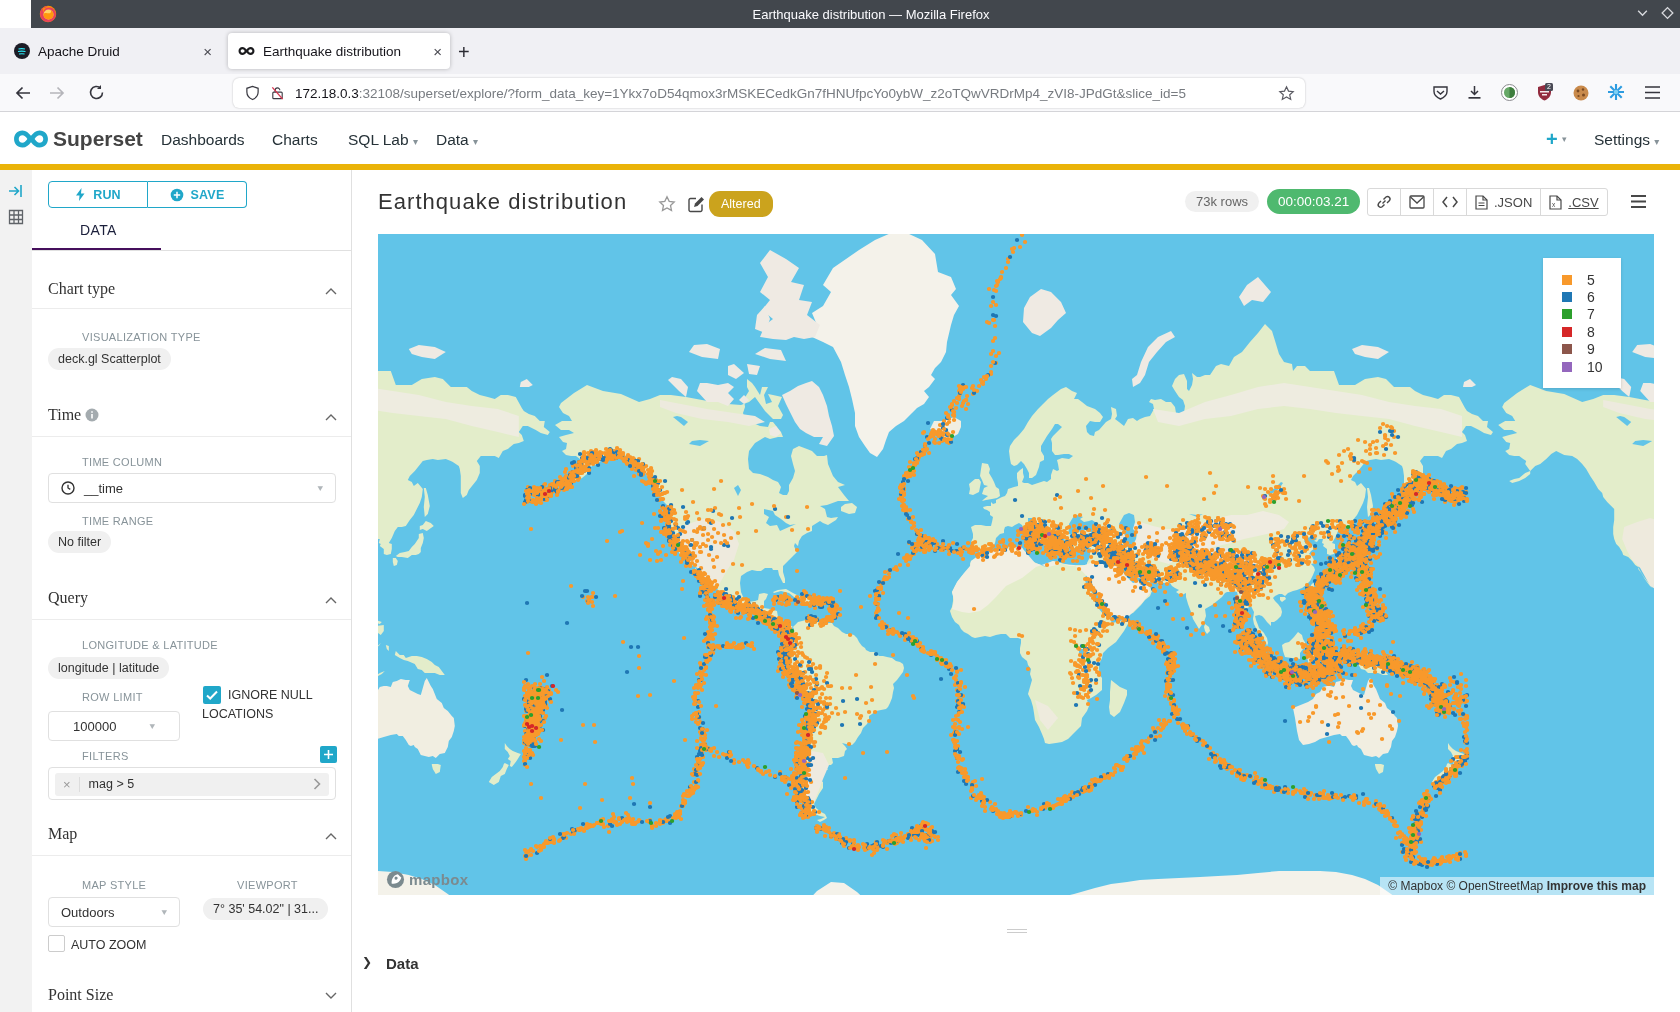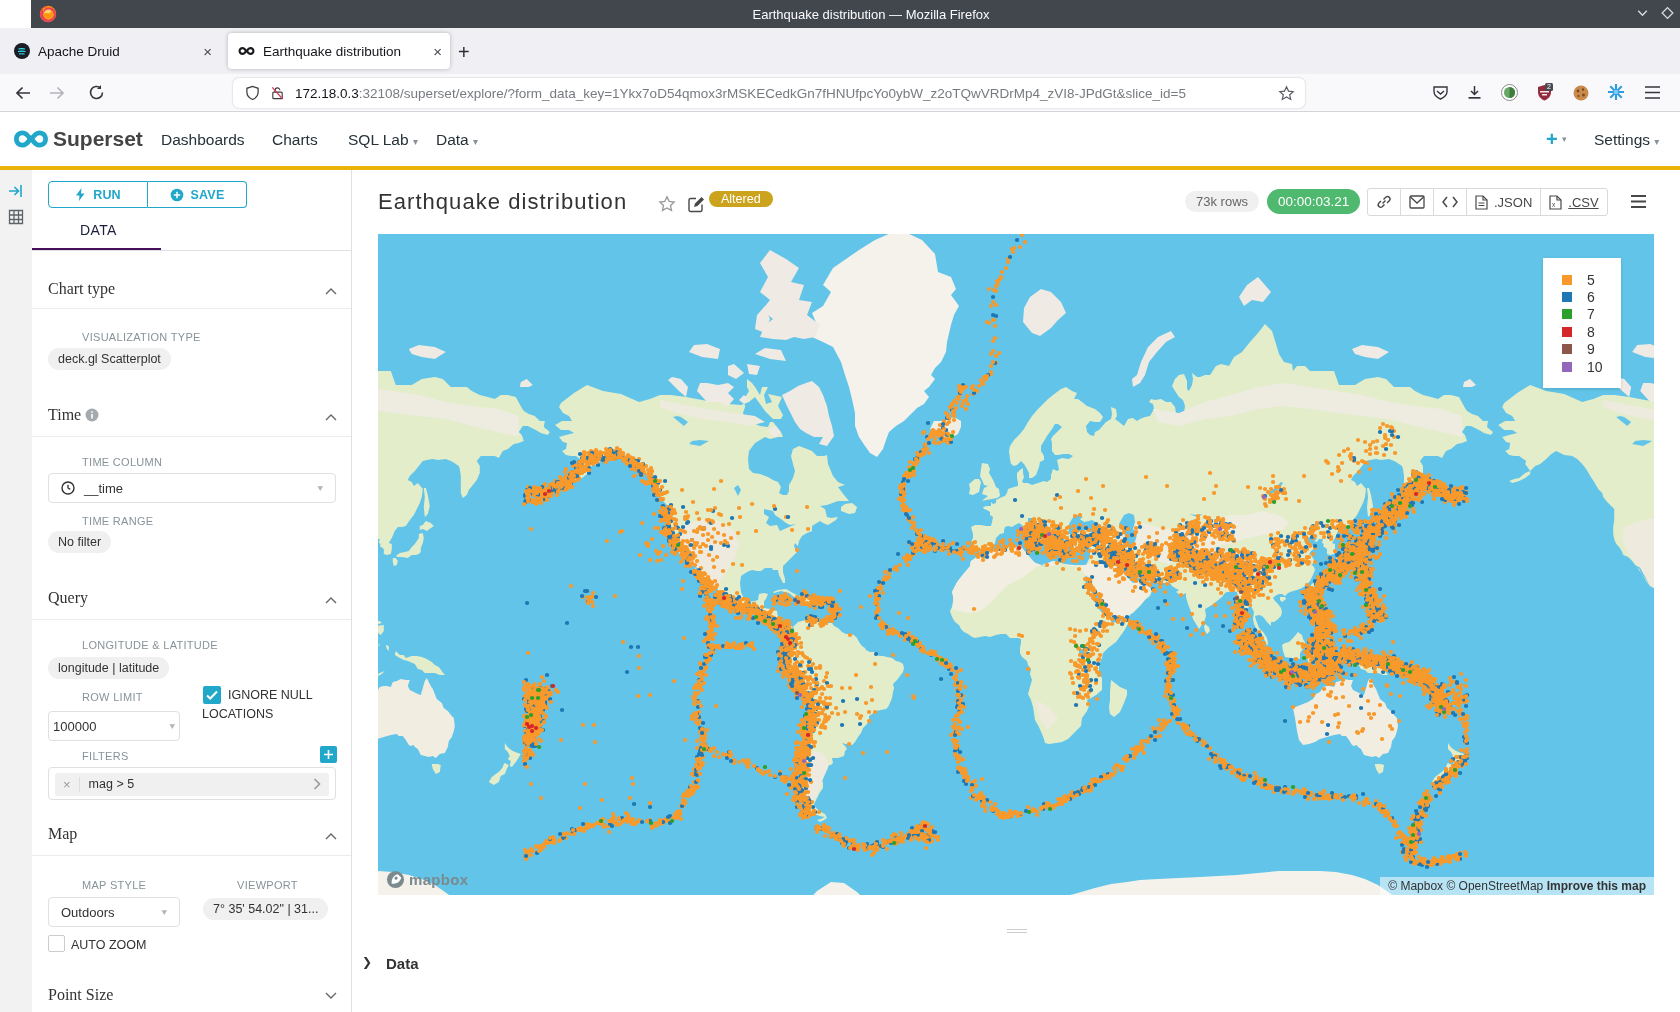--- a/index.html
+++ b/index.html
@@ -13,42 +13,42 @@
 .tab { position:absolute; top:5px; height:36px; border-radius:4px; display:flex; align-items:center; font-size:13.5px; color:#15141a; }
 .tab .close { color:#4a4a52; font-size:15px; margin-left:auto; }
 #tab1 { left:4px; width:216px; padding:0 8px 0 10px; }
 #tab2 { left:228px; width:222px; padding:0 8px 0 10px; background:#fff; box-shadow:0 0 4px rgba(0,0,0,.25); }
 #newtab { position:absolute; left:458px; top:13px; font-size:20px; color:#2b2b33; font-weight:400; }
 #navbar { position:absolute; left:0; top:74px; width:1680px; height:38px; background:#f9f9fb; border-bottom:1px solid #d4d4d8; }
 #urlbar { position:absolute; left:233px; top:4px; width:1072px; height:30px; background:#fff; border-radius:6px; box-shadow:0 0 2px rgba(0,0,0,.25); display:flex; align-items:center; font-size:13.5px; }
 #urlbar .host { color:#15141a; } #urlbar .rest { color:#777b80; }
 .navic { position:absolute; top:7px; color:#2b2b33; }
 
-#ssheader { position:absolute; left:0; top:112px; width:1680px; height:58px; background:#fff; border-bottom:4px solid #eab308; }
+#ssheader { position:absolute; left:0; top:112px; width:1680px; height:58px; background:#fff; border-bottom:6px solid #eab308; }
 #ssheader .navitem { position:absolute; top:19px; font-size:15.5px; color:#263238; }
 
 #rail { position:absolute; left:0; top:170px; width:32px; height:842px; background:#f2f2f2; }
 #panel { position:absolute; left:32px; top:170px; width:320px; height:842px; background:#fff; border-right:1px solid #e0e0e0; overflow:hidden; }
 .btngroup { position:absolute; left:16px; top:11px; display:flex; }
 .btn { height:27px; border:1px solid #20a7c9; color:#20a7c9; font-size:12.5px; font-weight:700; display:flex; align-items:center; justify-content:center; letter-spacing:.2px; }
 #runbtn { width:100px; border-radius:4px 0 0 4px; }
 #savebtn { width:99px; border-left:none; border-radius:0 4px 4px 0; }
 #datatab { position:absolute; left:48px; top:52px; font-size:14px; color:#1b1f3b; letter-spacing:.4px; }
 #tabline { position:absolute; left:0; top:78px; width:129px; height:3px; background:#450f5c; }
 #tabborder { position:absolute; left:0; top:80px; width:320px; height:1px; background:#e0e0e0; }
 .sechead { position:absolute; left:16px; font-size:16px; color:#323232;font-family:Liberation Serif, serif; }
 .divider { position:absolute; left:0; width:320px; height:1px; background:#ececec; }
 .lbl { position:absolute; font-size:11px; color:#879399; letter-spacing:.3px;margin-left:34px; }
 .pill { position:absolute; height:22px; background:#f0f0f0; border-radius:11px; font-size:12.5px; color:#323232; display:flex; align-items:center; padding:0 10px; }
 .selbox { position:absolute; height:30px; border:1px solid #e0e0e0; border-radius:4px; background:#fff; font-size:13px; color:#323232; display:flex; align-items:center; }
 .selbox .dn { margin-left:auto; color:#b0b6ba; font-size:11px; transform:scaleY(.85); }
 
 #charthead { position:absolute; left:352px; top:170px; width:1328px; height:64px; background:#fff; }
 #charttitle { position:absolute; left:26px; top:19px; font-size:22px; color:#333; letter-spacing:1.05px; }
-#altered { position:absolute; left:357px; top:21px; height:16px; background:#cba31d; color:#fff; font-size:12.5px; border-radius:11px; padding:0 12px; display:flex; align-items:center; }
+#altered { position:absolute; left:357px; top:21px; height:26px; background:#cba31d; color:#fff; font-size:12.5px; border-radius:11px; padding:0 12px; display:flex; align-items:center; }
 #rowspill { position:absolute; left:833px; top:21px; height:21px; background:#f0f0f0; color:#666; font-size:13px; border-radius:11px; padding:0 11px; display:flex; align-items:center; }
 #timepill { position:absolute; left:915px; top:19px; height:25px; background:#4fb96f; color:#fff; font-size:13.5px; border-radius:13px; padding:0 11px; display:flex; align-items:center; }
 #ctrlgroup { position:absolute; left:1015px; top:18px; height:28px; display:flex; border:1px solid #d9d9d9; border-radius:3px; }
 #ctrlgroup .cell { padding:0 8px; display:flex; align-items:center; border-right:1px solid #d9d9d9; color:#484848; font-size:13px; }
 #ctrlgroup .cell:last-child { border-right:none;text-decoration:underline; }
 #maparea { position:absolute; left:378px; top:234px; width:1276px; height:661px; overflow:hidden; background:#61c4e8; }
 #legend { position:absolute; left:1165px; top:24px; width:78px; height:130px; background:#fff; box-shadow:0 1px 3px rgba(0,0,0,.15); }
 .legrow { display:flex; align-items:center; height:17.4px; margin-left:19px; font-size:14px; color:#333; }
 .legrow .sq { width:10px; height:10px; margin-right:15px; }
 #attrib { position:absolute; right:0; bottom:0; height:18px; background:rgba(255,255,255,.55); font-size:12px; color:#333; padding:0 8px; display:flex; align-items:center; }
@@ -229,21 +229,21 @@
   <div class="pill" style="left:16px;top:361px">No filter</div>
 
   <div class="sechead" style="top:419px">Query</div>
   <svg class="abs" style="left:293px;top:426px" width="12" height="8" viewBox="0 0 12 8">
       <path d="M1 7l5-5 5 5" stroke="#666" stroke-width="1.4" fill="none"></path>
     </svg>
   <div class="divider" style="top:449px"></div>
   <div class="lbl" style="left:16px;top:469px">LONGITUDE &amp; LATITUDE</div>
   <div class="pill" style="left:16px;top:487px">longitude | latitude</div>
   <div class="lbl" style="left:16px;top:521px">ROW LIMIT</div>
-  <div class="selbox" style="left:16px;top:541px;width:132px;padding:0 4px">100000<span class="dn">▾</span></div>
+  <div class="selbox" style="left:16px;top:541px;width:132px;padding:0 24px">100000<span class="dn">▾</span></div>
   <div class="abs" style="left:171px;top:516px;width:18px;height:18px;background:#20a7c9;border-radius:2px">
     <svg width="18" height="18" viewBox="0 0 18 18">
         <path d="M4 9.5l3.2 3L14 5.5" stroke="#fff" stroke-width="2" fill="none"></path>
       </svg>
   </div>
   <div class="abs" style="left:196px;top:518px;font-size:12.5px;color:#323232">IGNORE NULL</div>
   <div class="abs" style="left:170px;top:537px;font-size:12.5px;color:#323232">LOCATIONS</div>
   <div class="lbl" style="left:16px;top:580px">FILTERS</div>
   <div class="abs" style="left:288px;top:576px;width:17px;height:17px;background:#20a7c9;border-radius:2px"><svg width="17" height="17" viewBox="0 0 17 17">
         <path d="M8.5 4v9M4 8.5h9" stroke="#fff" stroke-width="1.6"></path>

